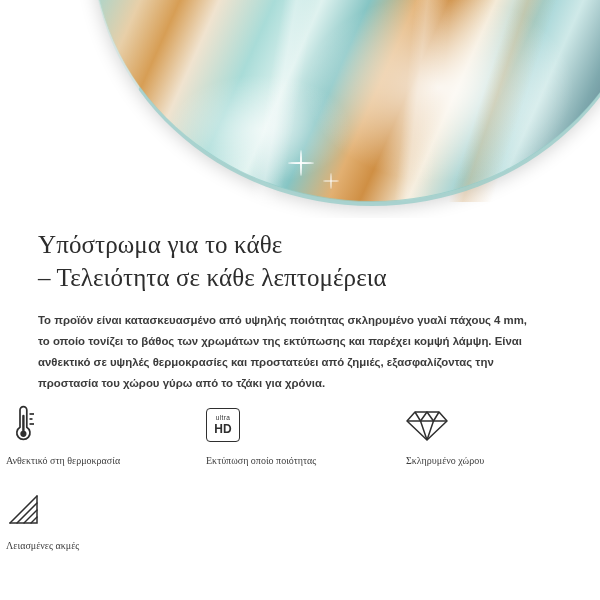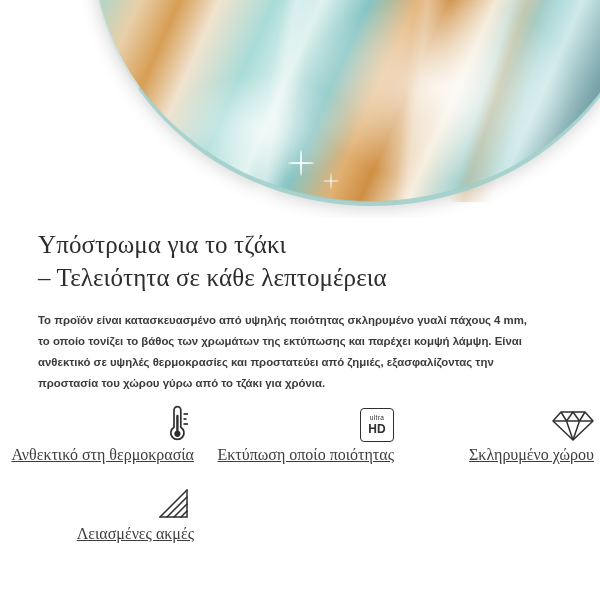--- a/index.html
+++ b/index.html
@@ -123,37 +123,37 @@
     position: absolute;
     top: 402px; left: 0;
     width: 600px;
     display: grid;
     grid-template-columns: repeat(3, 1fr);
     row-gap: 20px;
   }
   .feature {
     display: flex;
     flex-direction: column;
-    align-items: flex-end;
+    align-items: flex-start;
     justify-content: flex-start;
     padding: 0 6px;
   }
   .feature-icon {
     height: 46px;
     display: flex;
     align-items: center;
     justify-content: center;
   }
   .feature-label {
+    margin-top: 6px;
     font-family: "Liberation Serif", serif;
-    font-size: 16px;
+    font-size: 10px;
     color: #3d3d3d;
     text-align: center;
     line-height: 13px;
-    text-decoration: underline;
   }
 
   
   .hd-badge {
     width: 34px; height: 34px;
     border: 1.6px solid #2f2f2f;
     border-radius: 4px;
     display: flex;
     flex-direction: column;
     align-items: center;
@@ -172,21 +172,21 @@
     <div class="hero-disc">
       <div class="hero-streaks"></div>
     </div>
     <div class="hero-disc-edge"></div>
     <div class="sparkle s1"></div>
     <div class="sparkle s2"></div>
   </div>
 
   <div class="content">
     <div class="headline">
-      <span class="l1">Υπόστρωμα για το τζάκι</span>
+      <span class="l1">Υπόστρωμα για το κάθε</span>
       <span class="l2">– Τελειότητα σε κάθε λεπτομέρεια</span>
     </div>
     <p class="body-copy">Το προϊόν είναι κατασκευασμένο από υψηλής ποιότητας σκληρυμένο γυαλί πάχους 4 mm, το οποίο τονίζει το βάθος των χρωμάτων της εκτύπωσης και παρέχει κομψή λάμψη. Είναι ανθεκτικό σε υψηλές θερμοκρασίες και προστατεύει από ζημιές, εξασφαλίζοντας την προστασία του χώρου γύρω από το τζάκι για χρόνια.</p>
   </div>
 
   <div class="features">
 
     <div class="feature">
       <div class="feature-icon">
         <svg width="34" height="42" viewBox="0 0 34 42" fill="none" stroke="#2f2f2f" stroke-width="1.7">

